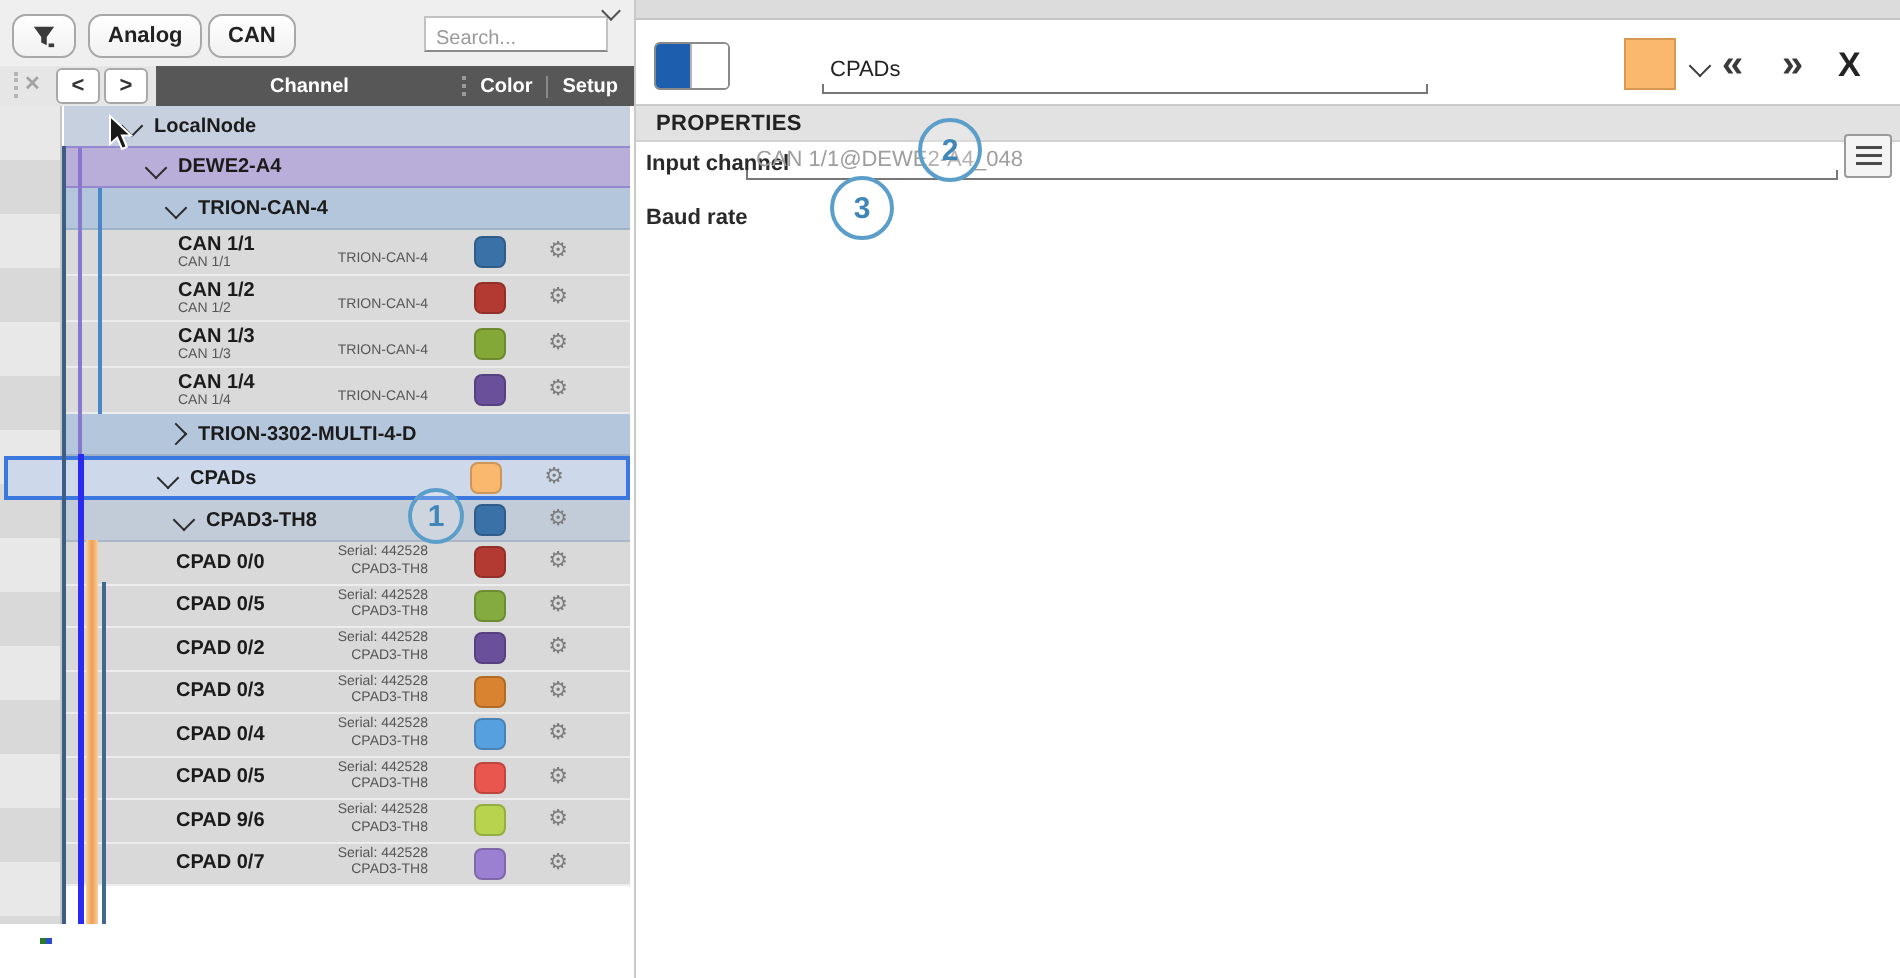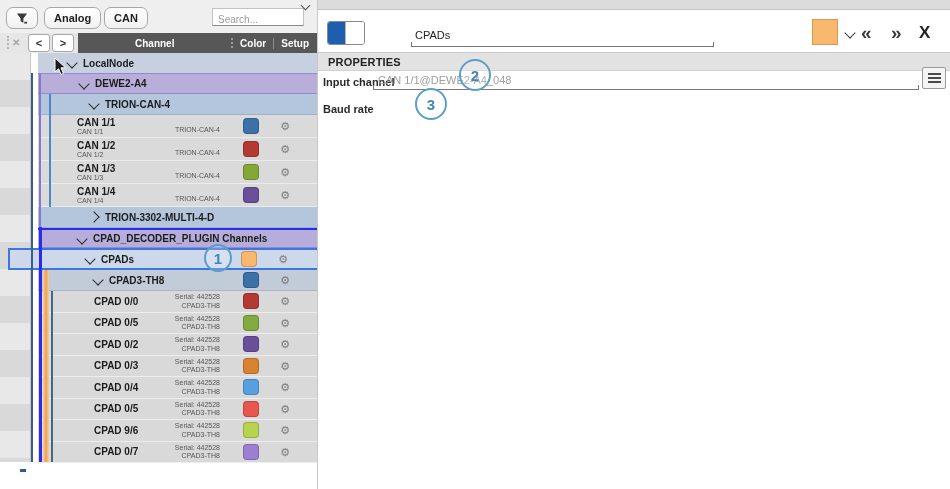--- a/index.html
+++ b/index.html
@@ -36,36 +36,36 @@
   .th-dark{position:absolute;left:78px;top:0;width:239px;height:20px;background:#575757;color:#fff;
         display:flex;align-items:center;font-size:10px;font-weight:600;}
   .th-channel{margin-left:57px;}
   .th-group{margin-left:auto;display:flex;align-items:center;margin-right:8px;}
   .th-div1{width:0;height:10px;border-left:2px dotted #9a9a9a;margin:0 7px;}
   .th-div2{width:1px;height:11px;background:#8a8a8a;margin:0 7px;}
   
   .tree{position:absolute;left:0;top:53px;width:317px;height:409px;}
   .gutter{position:absolute;left:0;top:0;width:30px;height:409px;border-right:1px solid #c6c6c6;
         background:repeating-linear-gradient(180deg,#e8e8e8 0 27px,#d9d9d9 27px 54px);}
-  .rows{position:absolute;left:8px;top:0;width:317px;}
+  .rows{position:absolute;left:2px;top:0;width:317px;}
   .row{position:relative;box-sizing:border-box;margin-left:30px;width:283px;display:flex;align-items:center;}
   .row .chev{flex:0 0 auto;margin-right:7px;border-color:#2b2b2b;}
   .name{font-size:10px;font-weight:bold;color:#1b1b1b;line-height:11px;white-space:nowrap;}
   .sub{font-size:7px;color:#555;line-height:8px;white-space:nowrap;}
   .namecol{display:flex;flex-direction:column;justify-content:center;}
   .rt{position:absolute;right:101px;font-size:7px;color:#555;text-align:right;line-height:8.5px;white-space:nowrap;}
   .k-can .rt{bottom:3px;}
   .k-cpad .rt{top:50%;transform:translateY(-50%);}
   .swatch{position:absolute;right:62px;top:50%;transform:translateY(-50%);width:16px;height:16px;
         border-radius:4px;border:1px solid rgba(0,0,0,0.18);box-sizing:border-box;}
   .gear{position:absolute;right:31px;top:50%;transform:translateY(-50%);font-size:11px;color:#7d7d7d;line-height:11px;}
   .k-localnode{height:20px;background:#c7d0de;padding-left:30px;}
   .k-dewe2{height:21px;background:#b9aed9;padding-left:42px;border-top:1px solid #9488cf;border-bottom:1px solid #9488cf;}
   .k-trion{height:21px;background:#b4c6dc;padding-left:52px;border-bottom:1px solid #9db1c9;}
-  .k-can{height:23px;background:#dadada;padding-left:39px;border-bottom:1px solid #ececec;}
+  .k-can{height:23px;background:#dadada;padding-left:57px;border-bottom:1px solid #ececec;}
   .k-plugin{height:20px;background:#b7addb;padding-left:40px;border-top:2px solid #2a2aee;border-bottom:1px solid #9488cf;}
   .k-cpads{height:22px;background:#cdd9ea;padding-left:46px;}
   .k-cpads.sel{margin-left:0;width:313px;padding-left:76px;border:2px solid #3a78e0;background:#cdd9ea;}
   .k-cpad3{height:21px;background:#c2cbd8;padding-left:56px;border-bottom:1px solid #aab6c6;}
   .k-cpad{height:21.5px;background:#d9d9d9;padding-left:56px;border-bottom:1px solid #ededed;}
   .stripe{position:absolute;pointer-events:none;}
   .st-navy{left:31px;width:2px;top:20px;height:389px;background:#3d5d82;}
   .st-purple{left:39px;width:2px;top:21px;height:153px;background:#8678cf;}
   .st-blue{left:39px;width:3px;top:174px;height:235px;background:#2a2af0;}
   .st-trion{left:49px;width:2px;top:41px;height:113px;background:#4a86c8;}
@@ -214,26 +214,20 @@
             <span class="rt">TRION-CAN-4</span>
             <span class="swatch" style="background: rgb(106, 79, 155);"></span>
             <span class="gear">⚙</span>
           </div>
           <div class="row k-trion">
             <span class="chev right"></span>
             <span class="namecol">
               <span class="name">TRION-3302-MULTI-4-D</span>
             </span>
           </div>
-          <div class="row k-plugin">
-            <span class="chev down"></span>
-            <span class="namecol">
-              <span class="name">CPAD_DECODER_PLUGIN Channels</span>
-            </span>
-          </div>
           <div class="row k-cpads sel">
             <span class="chev down"></span>
             <span class="namecol">
               <span class="name">CPADs</span>
             </span>
             <span class="swatch" style="background: rgb(249, 184, 109);"></span>
             <span class="gear">⚙</span>
           </div>
           <div class="row k-cpad3">
             <span class="chev down"></span>

